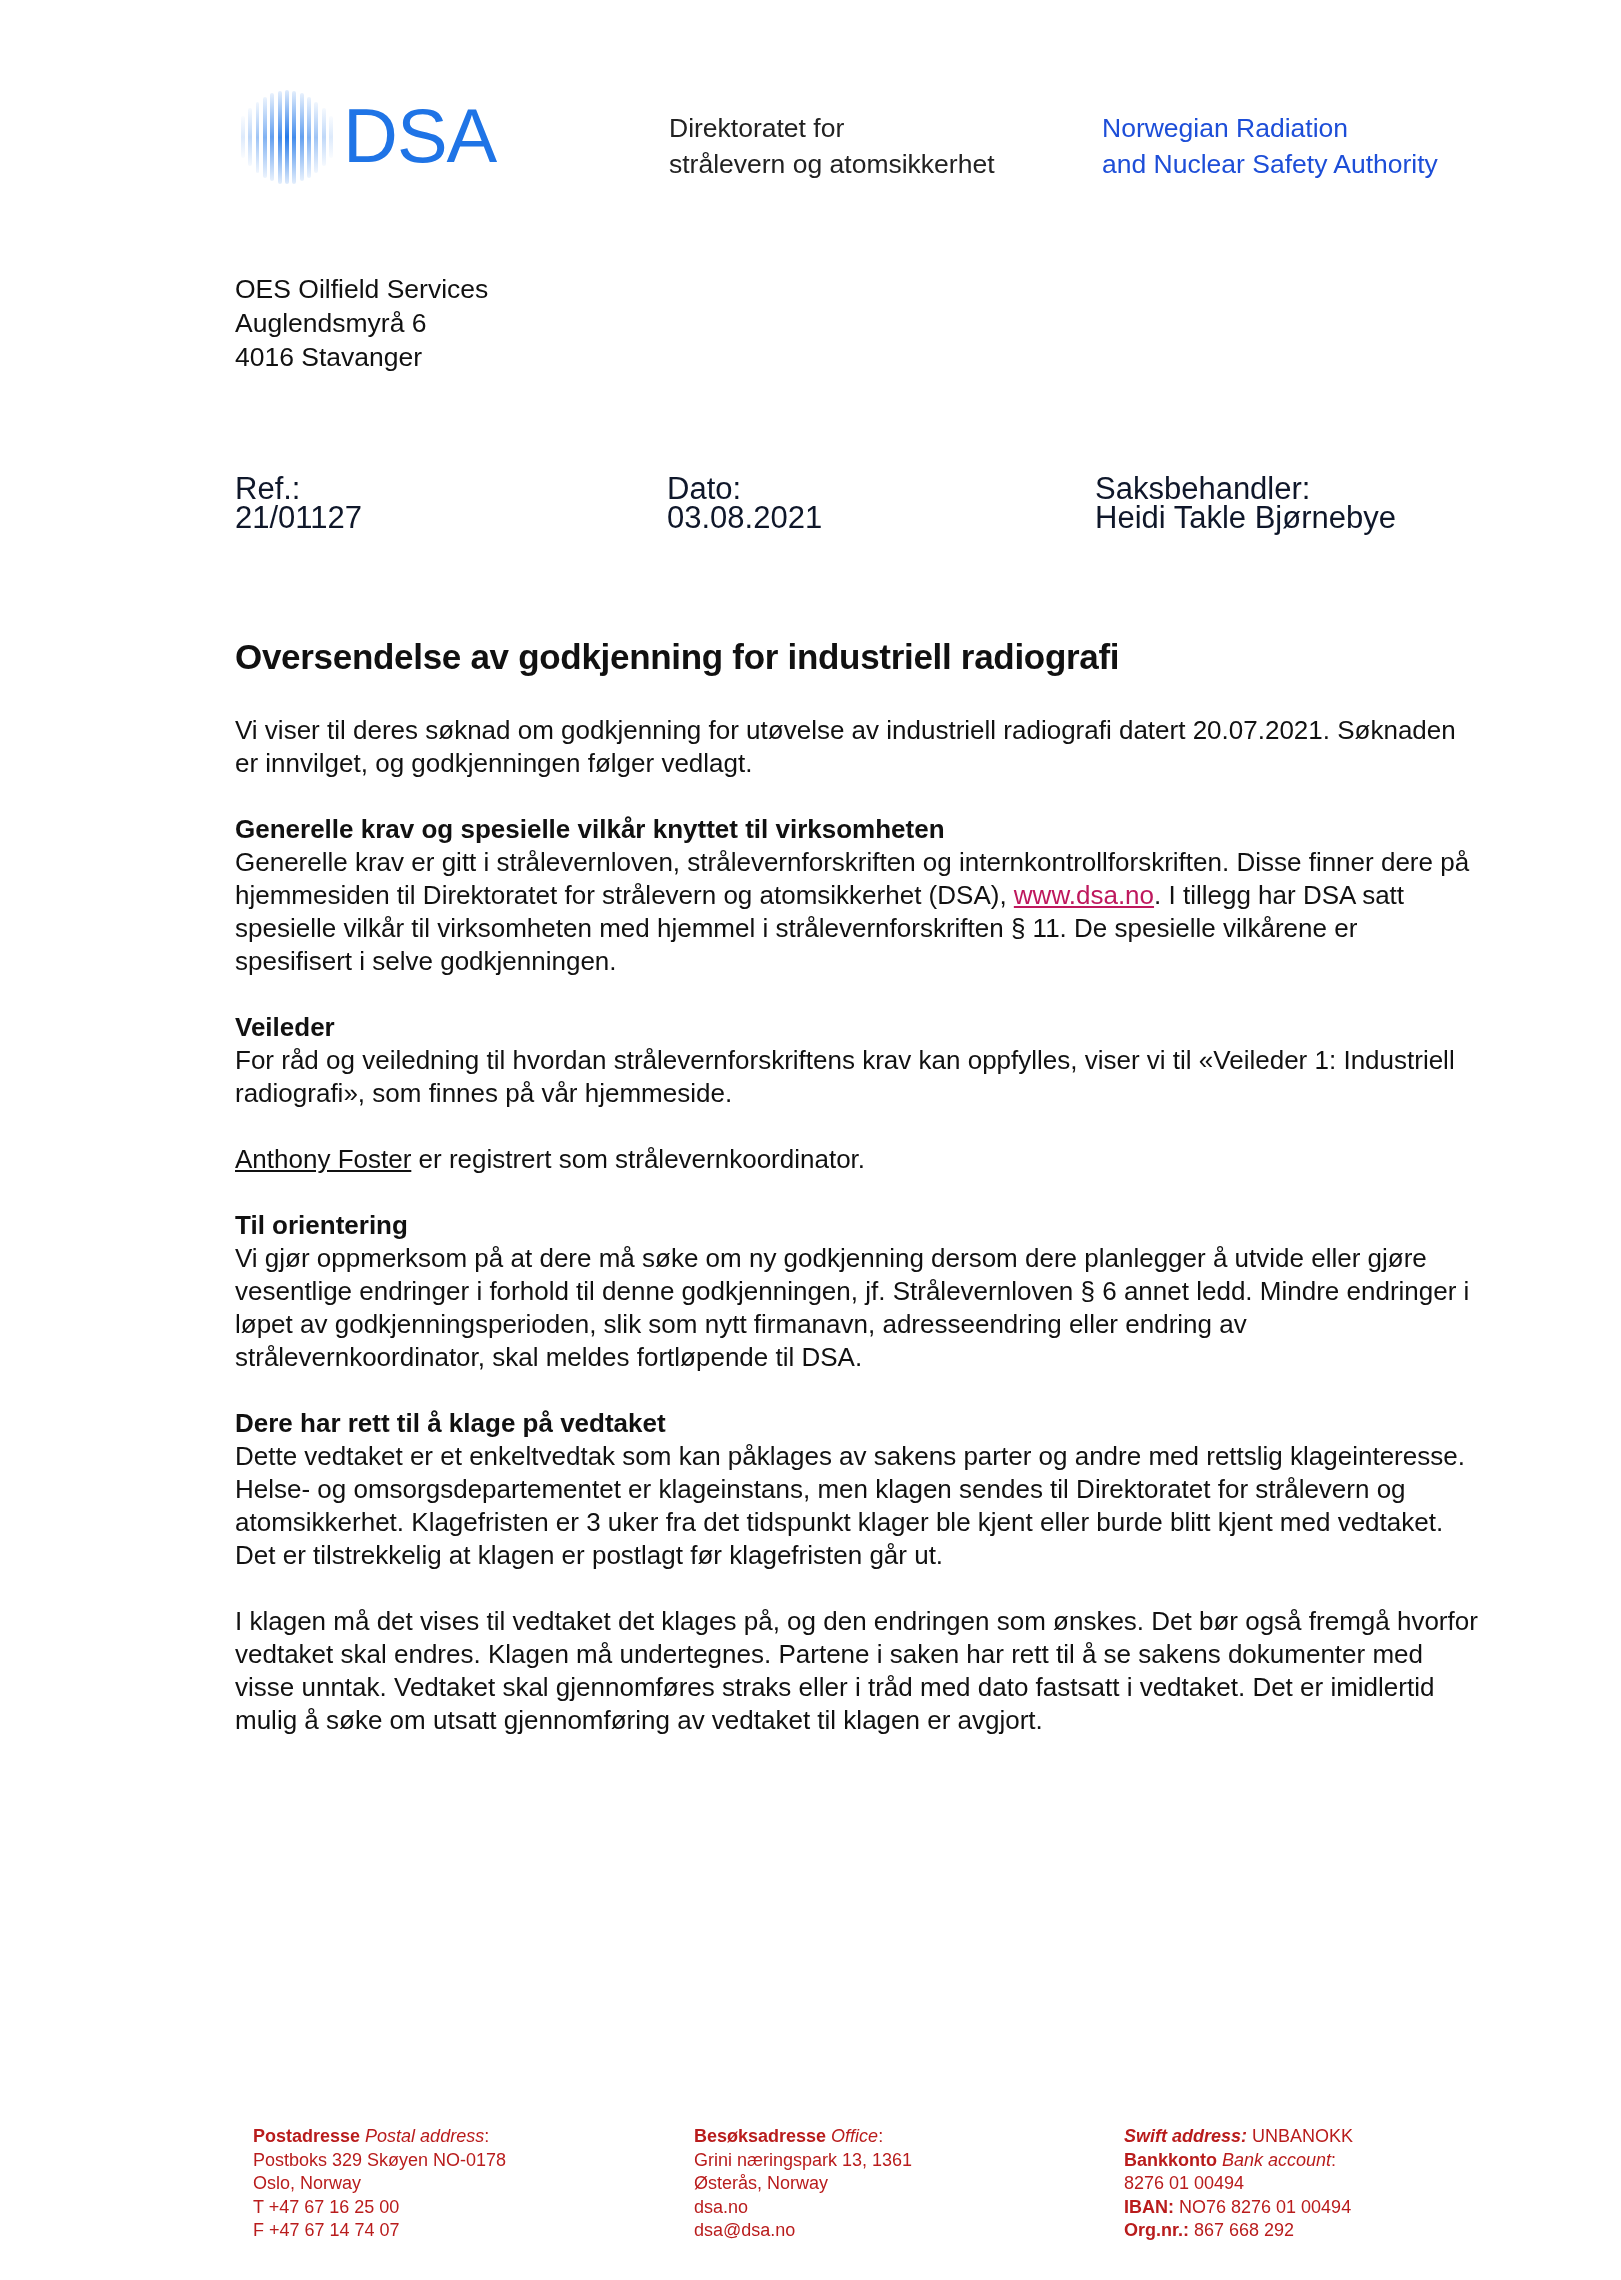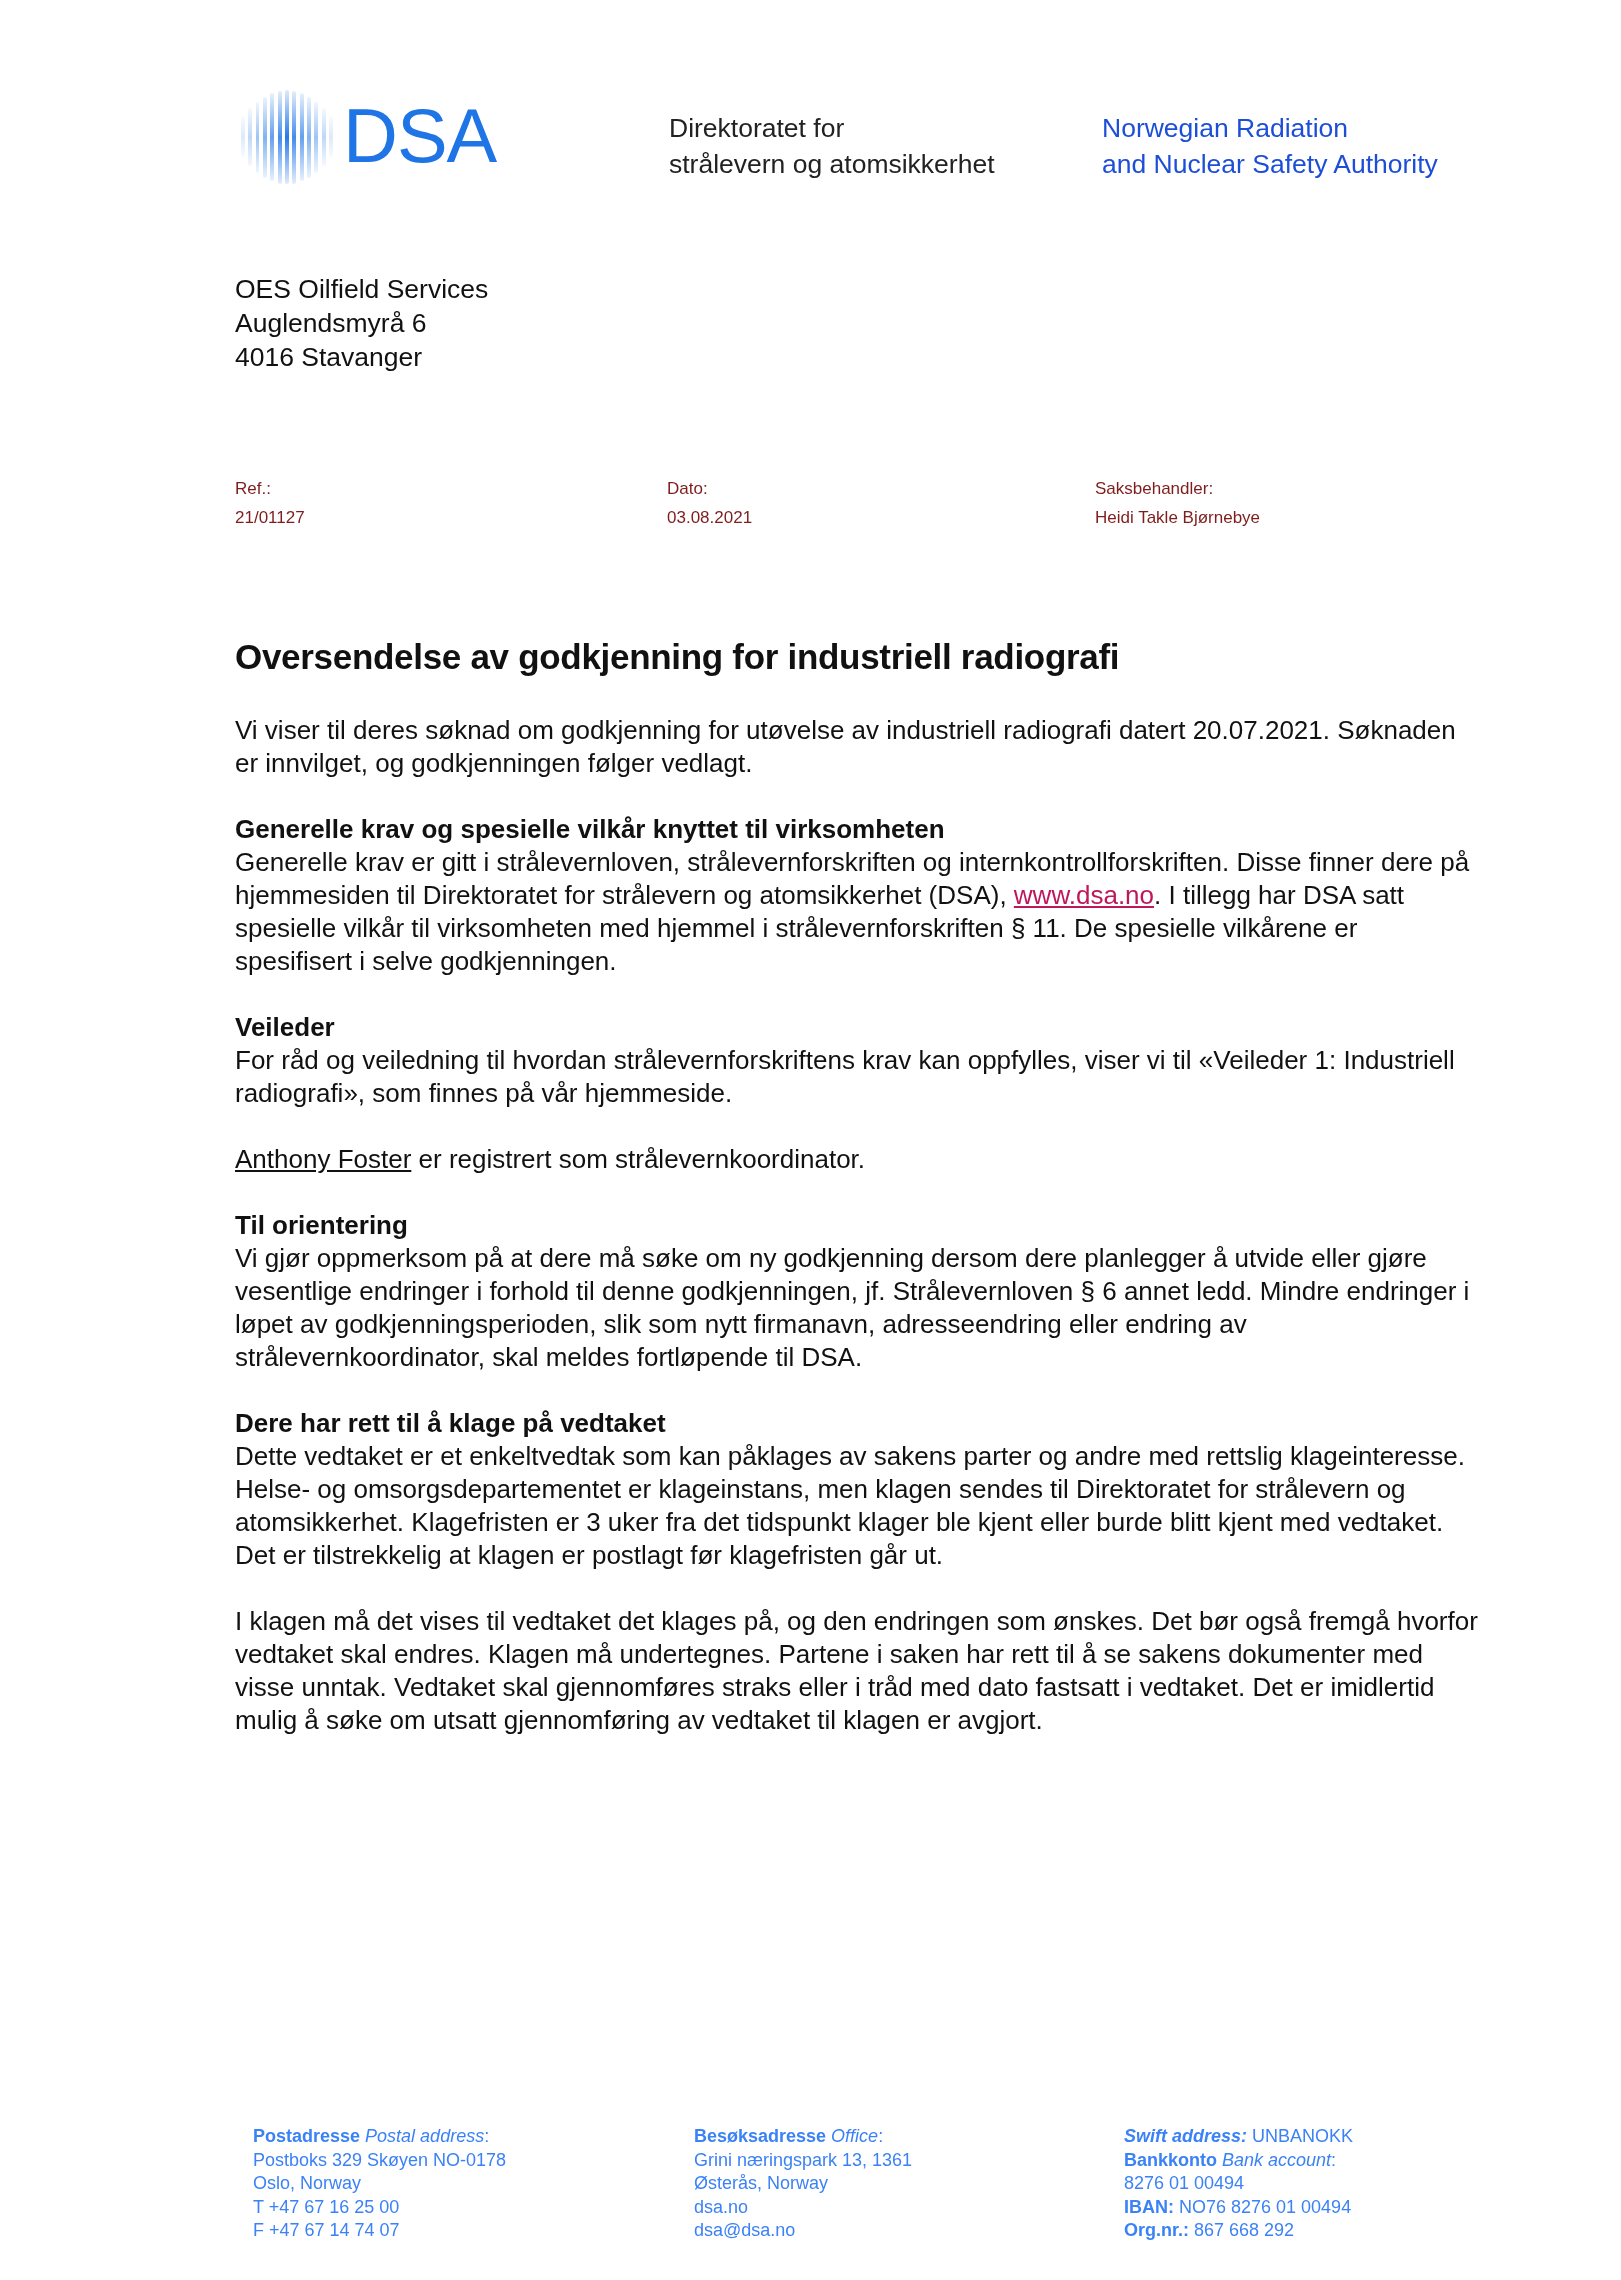--- a/index.html
+++ b/index.html
@@ -14,38 +14,38 @@
   #logo-text { position: absolute; left: 110px; top: 2px; font-size: 76px; font-weight: 400;
                color: #1f74e6; letter-spacing: -1px; line-height: 88px; font-family: "Liberation Sans", sans-serif; }
   .hdr { font-size: 26.5px; line-height: 36px; color: #222; }
   #hdr-no { left: 669px; top: 110px; }
   #hdr-en { left: 1102px; top: 110px; color: #1d4ed8; }
 
   
   #address { left: 235px; top: 272px; font-size: 26.5px; line-height: 34px; }
 
   
-  .meta { top: 474px; font-size: 17px; line-height: 29px; color: #7f1d1d; }
+  .meta { top: 474px; font-size: 31px; line-height: 29px; color: #0f172a; }
   #meta-ref { left: 235px; }
   #meta-date { left: 667px; }
   #meta-case { left: 1095px; }
 
   
   #title { left: 235px; top: 637px; font-size: 35px; font-weight: 700; letter-spacing: -0.3px; }
 
   
   #body { left: 235px; top: 714px; width: 1245px; font-size: 26px; line-height: 33px; }
   #body p { margin: 0; }
   #body .gap { height: 33px; }
   #body .head { font-weight: 700; }
   #body a { color: #be185d; text-decoration: underline; }
   #body .uline { text-decoration: underline; }
 
   
-  .foot { top: 2125px; font-size: 18px; line-height: 23.5px; color: #3b82f6; }
+  .foot { top: 2125px; font-size: 18px; line-height: 23.5px; color: #b91c1c; }
   #foot-post { left: 253px; }
   #foot-office { left: 694px; }
   #foot-bank { left: 1124px; }
   .foot b { font-weight: 700; }
   .foot i { font-style: italic; }
 </style>
 </head>
 <body>
 
 <div id="logo" class="abs">

